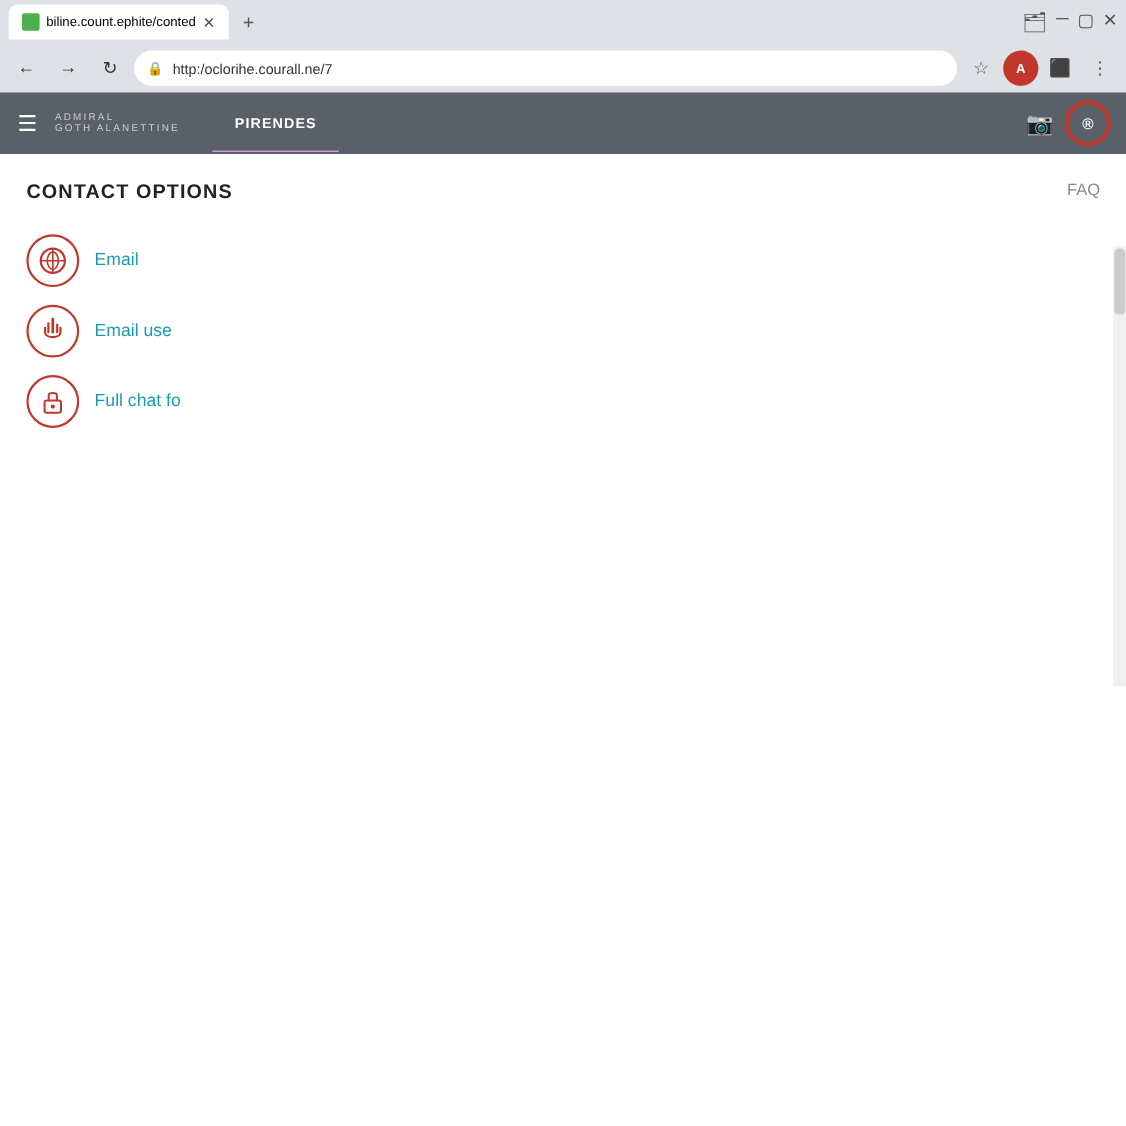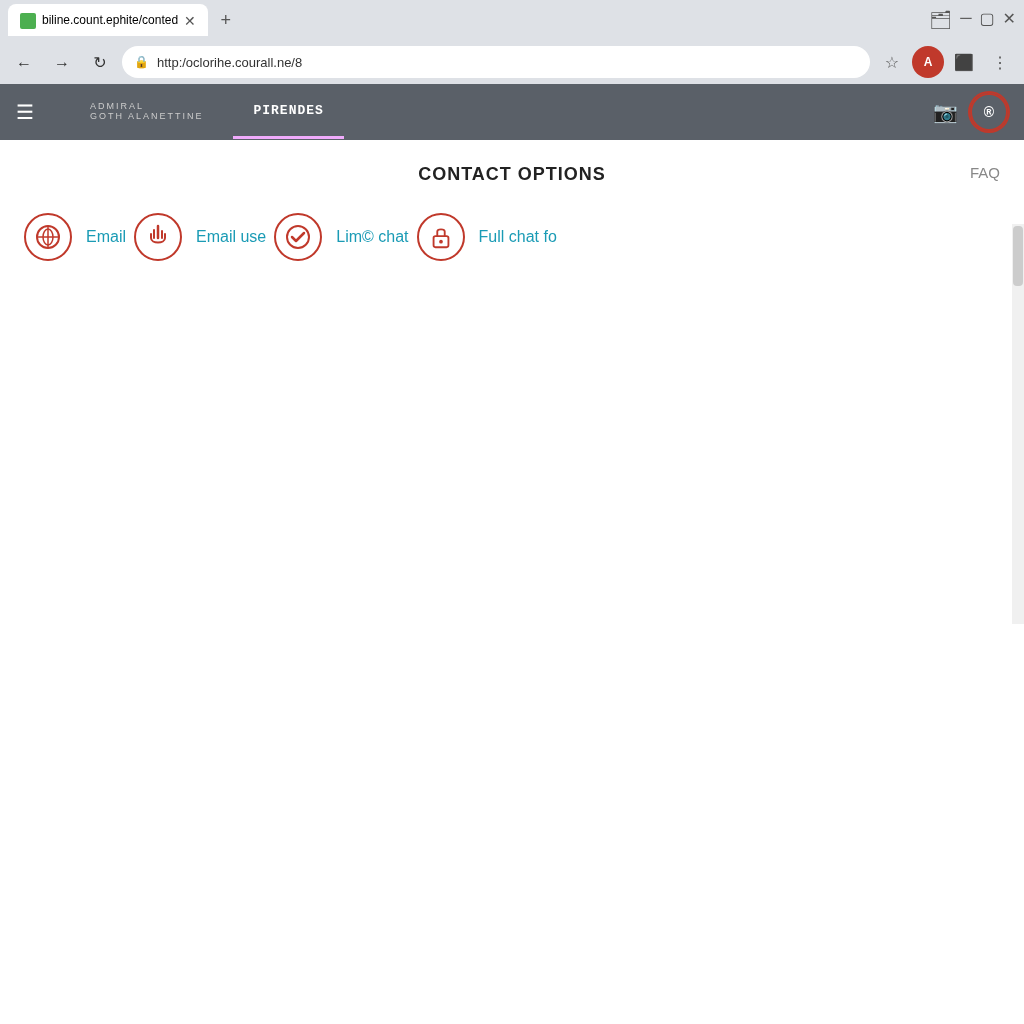--- a/index.html
+++ b/index.html
@@ -15,21 +15,21 @@
       display: flex;
       align-items: center;
       gap: 4px;
     }
     .browser-tab {
       background: #fff;
       border-radius: 8px 8px 0 0;
       padding: 9px 12px;
       font-size: 12px;
       display: flex;
-      align-items: flex-start;
+      align-items: center;
       gap: 6px;
       height: 32px;
       min-width: 180px;
     }
     .tab-favicon {
       width: 16px;
       height: 16px;
       background: #4CAF50;
       border-radius: 2px;
       display: inline-block;
@@ -121,21 +121,20 @@
       cursor: pointer;
       margin-right: 16px;
     }
     .site-logo {
       color: #fff;
       font-weight: bold;
       font-size: 18px;
       letter-spacing: 1px;
       margin-right: 30px;
       line-height: 1.1;
-      margin-left: 40px;
     }
     .site-logo span {
       display: block;
       font-size: 9px;
       font-weight: normal;
       letter-spacing: 2px;
       color: #ccc;
     }
     .nav-links {
       display: flex;
@@ -147,22 +146,21 @@
       color: #fff;
       text-decoration: none;
       padding: 18px 20px;
       font-size: 13px;
       font-weight: bold;
       letter-spacing: 1px;
       cursor: pointer;
       position: relative;
     }
     .nav-link.active {
-      border-bottom: 3px solid #f0abfc;
-      font-family: Liberation Mono, monospace;
+      border-bottom: 1px solid #f0abfc;
     }
     .nav-right {
       display: flex;
       align-items: center;
       gap: 12px;
       margin-left: auto;
     }
     .camera-icon {
       color: #fff;
       font-size: 20px;
@@ -181,42 +179,41 @@
       justify-content: center;
       cursor: pointer;
       font-weight: bold;
       box-shadow: 0 0 0 2px #c0392b;
     }
 
     
     .main-content {
       padding: 24px 24px;
       position: relative;
-      text-align: center;
     }
     .page-title {
       font-size: 18px;
       font-weight: bold;
       color: #222;
       letter-spacing: 1px;
       margin-bottom: 24px;
     }
     .faq-link {
       position: absolute;
       top: 24px;
       right: 24px;
       color: #888;
       font-size: 15px;
       cursor: pointer;
     }
 
     
     .contact-list {
       display: flex;
-      flex-direction: row;
+      flex-direction: column;
       gap: 8px;
     }
     .contact-item {
       display: flex;
       align-items: center;
       gap: 14px;
       cursor: pointer;
       padding: 4px 0;
     }
     .contact-icon-circle {
@@ -276,21 +273,21 @@
       <span style="font-size:16px;color:#555;cursor:pointer;">✕</span>
     </div>
   </div>
 
   <div class="browser-toolbar">
     <div class="nav-btn">←</div>
     <div class="nav-btn">→</div>
     <div class="nav-btn">↻</div>
     <div class="address-bar">
       <span class="lock-icon">🔒</span>
-      <span>http:/oclorihe.courall.ne/8</span>
+      <span>http:/oclorihe.courall.ne/7</span>
     </div>
     <div class="toolbar-right">
       <div class="toolbar-icon">☆</div>
       <div class="toolbar-icon" style="background:#c0392b;color:#fff;border-radius:50%;font-size:12px;font-weight:bold;">A</div>
       <div class="toolbar-icon">⬛</div>
       <div class="toolbar-icon">⋮</div>
     </div>
   </div>
 
 </div>
@@ -336,29 +333,20 @@
           <svg width="22" height="26" viewBox="0 0 22 26" fill="none" xmlns="http://www.w3.org/2000/svg">
             <path d="M11 2 L11 14" stroke="#c0392b" stroke-width="2.5" stroke-linecap="round"></path>
             <path d="M7 6 L7 14" stroke="#c0392b" stroke-width="2" stroke-linecap="round"></path>
             <path d="M15 7 L15 14" stroke="#c0392b" stroke-width="2" stroke-linecap="round"></path>
             <path d="M4 10 L4 14 C4 20 18 20 18 14 L18 10" stroke="#c0392b" stroke-width="2" stroke-linecap="round" fill="none"></path>
           </svg>
         </div>
         <span class="contact-label">Email use</span>
       </div>
 
-      <div class="contact-item">
-        <div class="contact-icon-circle">
-          <svg width="26" height="26" viewBox="0 0 26 26" fill="none" xmlns="http://www.w3.org/2000/svg">
-            <circle cx="13" cy="13" r="11" stroke="#c0392b" stroke-width="2" fill="none"></circle>
-            <polyline points="7,13 11,17 19,9" stroke="#c0392b" stroke-width="2.5" stroke-linecap="round" stroke-linejoin="round" fill="none"></polyline>
-          </svg>
-        </div>
-        <span class="contact-label">Lim© chat</span>
-      </div>
 
       <div class="contact-item">
         <div class="contact-icon-circle">
           <svg width="22" height="26" viewBox="0 0 22 28" fill="none" xmlns="http://www.w3.org/2000/svg">
             <rect x="3" y="13" width="16" height="12" rx="2" stroke="#c0392b" stroke-width="2" fill="none"></rect>
             <path d="M7 13 L7 8 C7 5 15 5 15 8 L15 13" stroke="#c0392b" stroke-width="2" fill="none" stroke-linecap="round"></path>
             <circle cx="11" cy="19" r="2" fill="#c0392b"></circle>
           </svg>
         </div>
         <span class="contact-label">Full chat fo</span>

